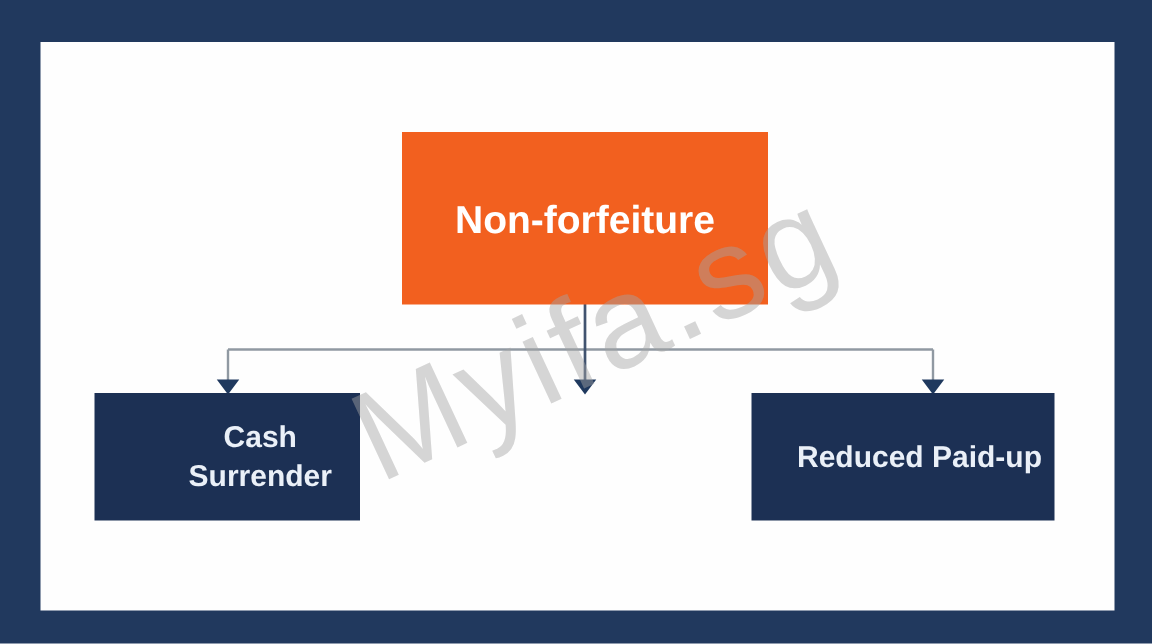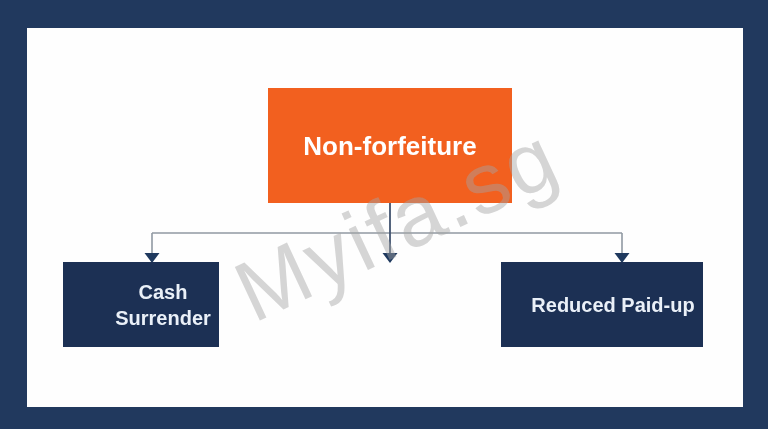--- a/index.html
+++ b/index.html
@@ -58,21 +58,21 @@
     display: flex;
     flex-direction: column;
     align-items: center;
     justify-content: center;
     text-align: center;
     font-weight: bold;
     font-size: 20px;
     line-height: 26px;
     z-index: 2;
   }
-  .child-box.pos-0 { left: 36px;  width: 156px; padding-left: 44px; }
+  .child-box.pos-0 { left: 36px;  width: 177px; padding-left: 44px; }
   .child-box.pos-1 { left: 273px; width: 183px; }
   .child-box.pos-2 { left: 474px; width: 202px; padding-left: 22px; }
 
   
   .connectors {
     position: absolute;
     left: 0; top: 0;
     width: 716px;
     height: 379px;
     z-index: 1;

